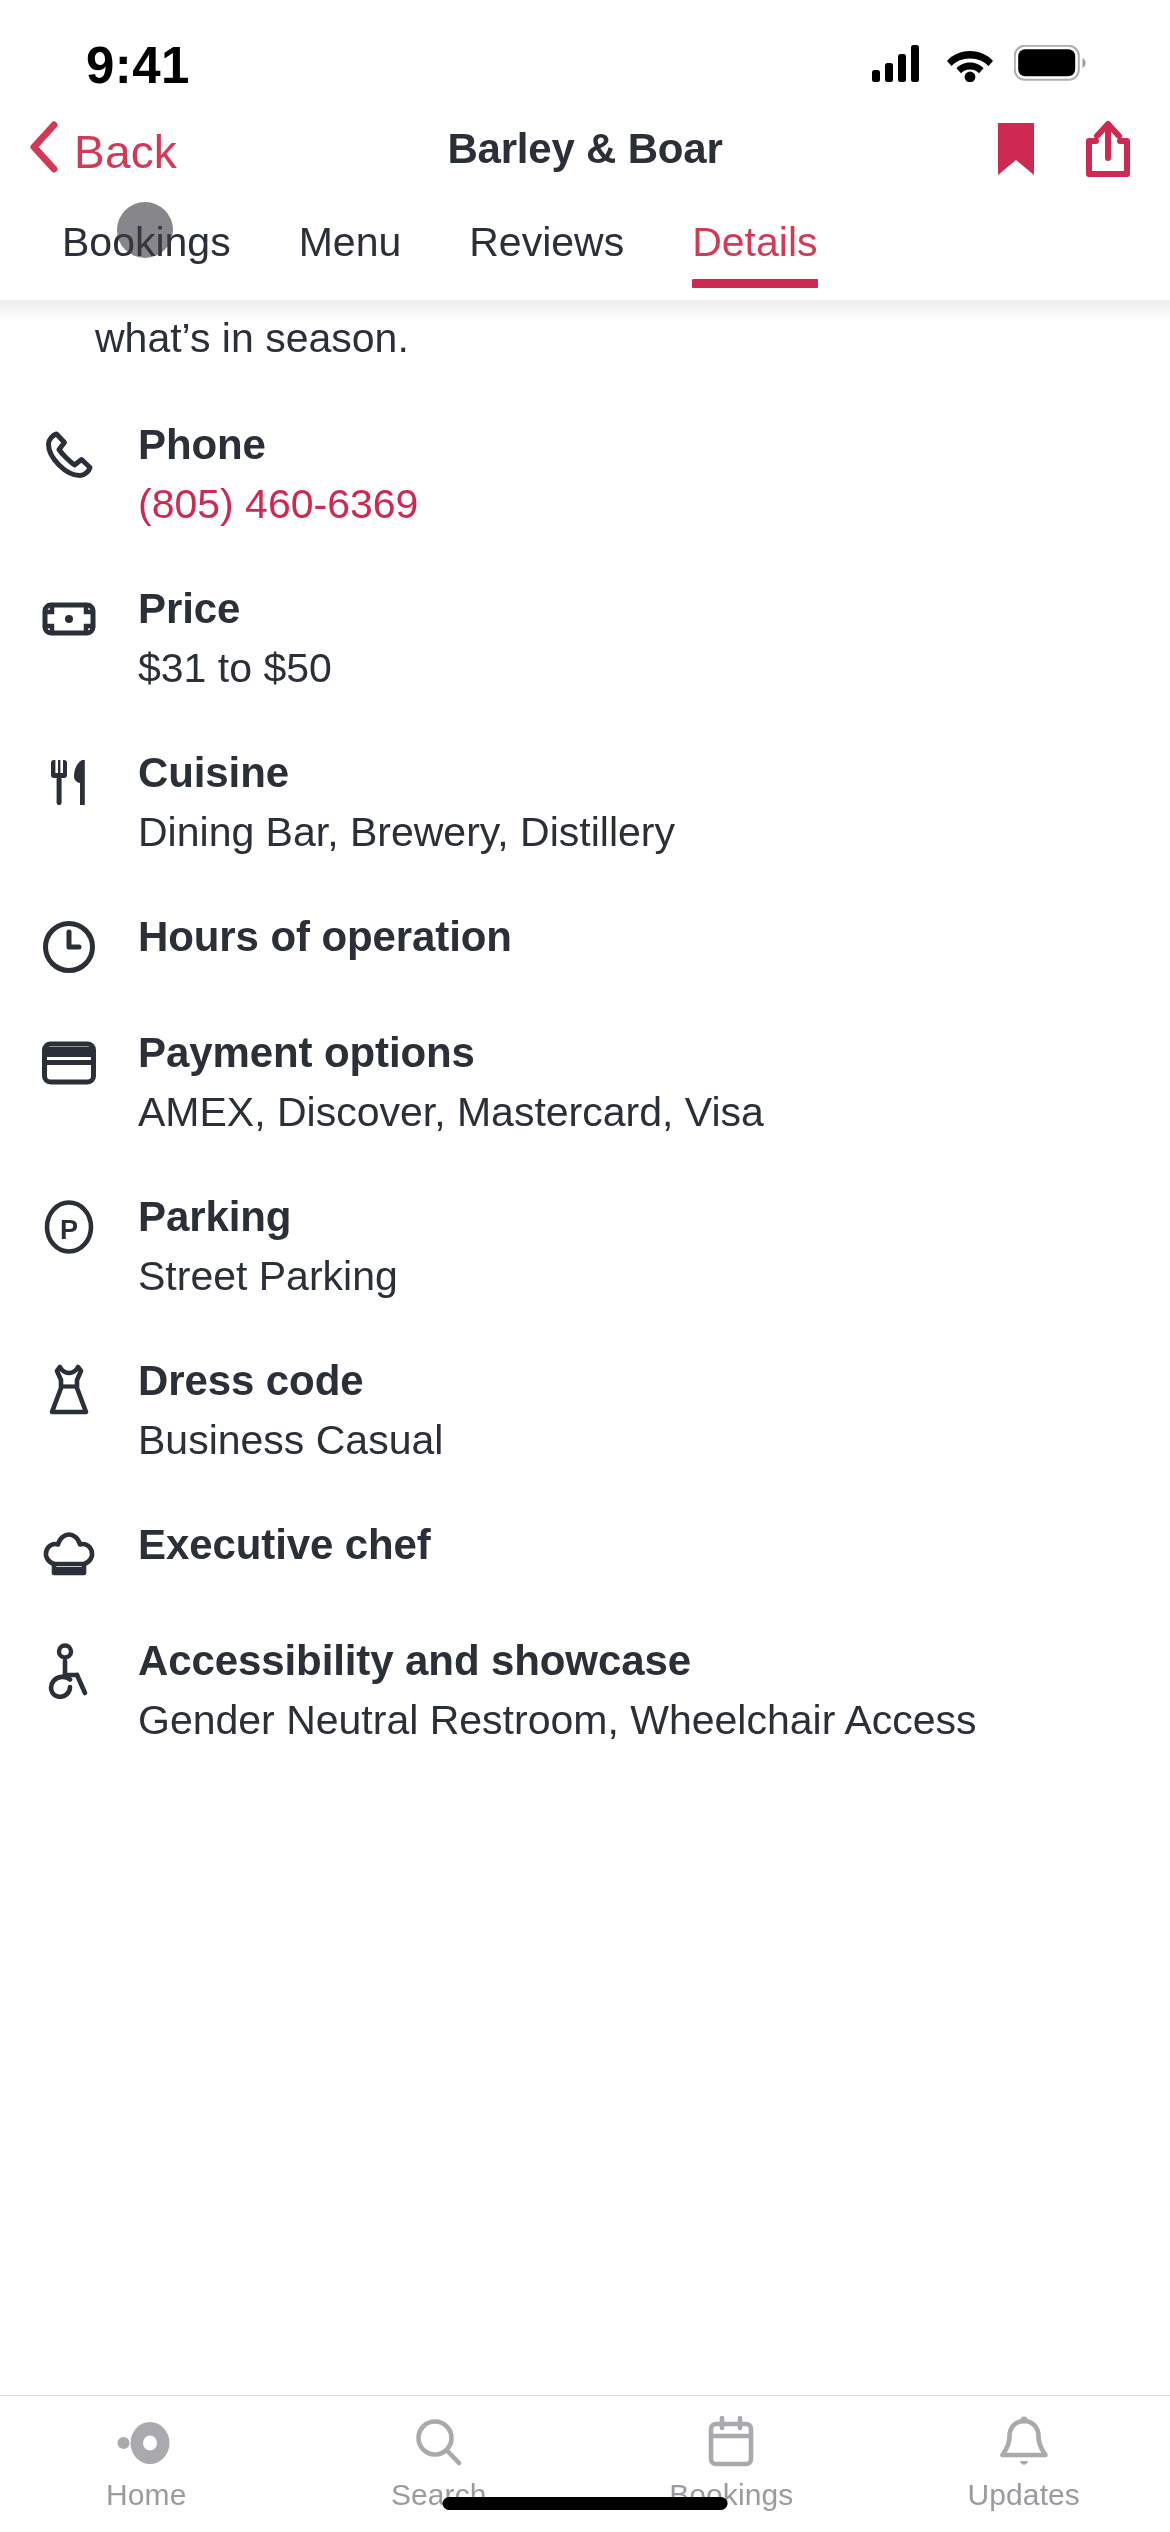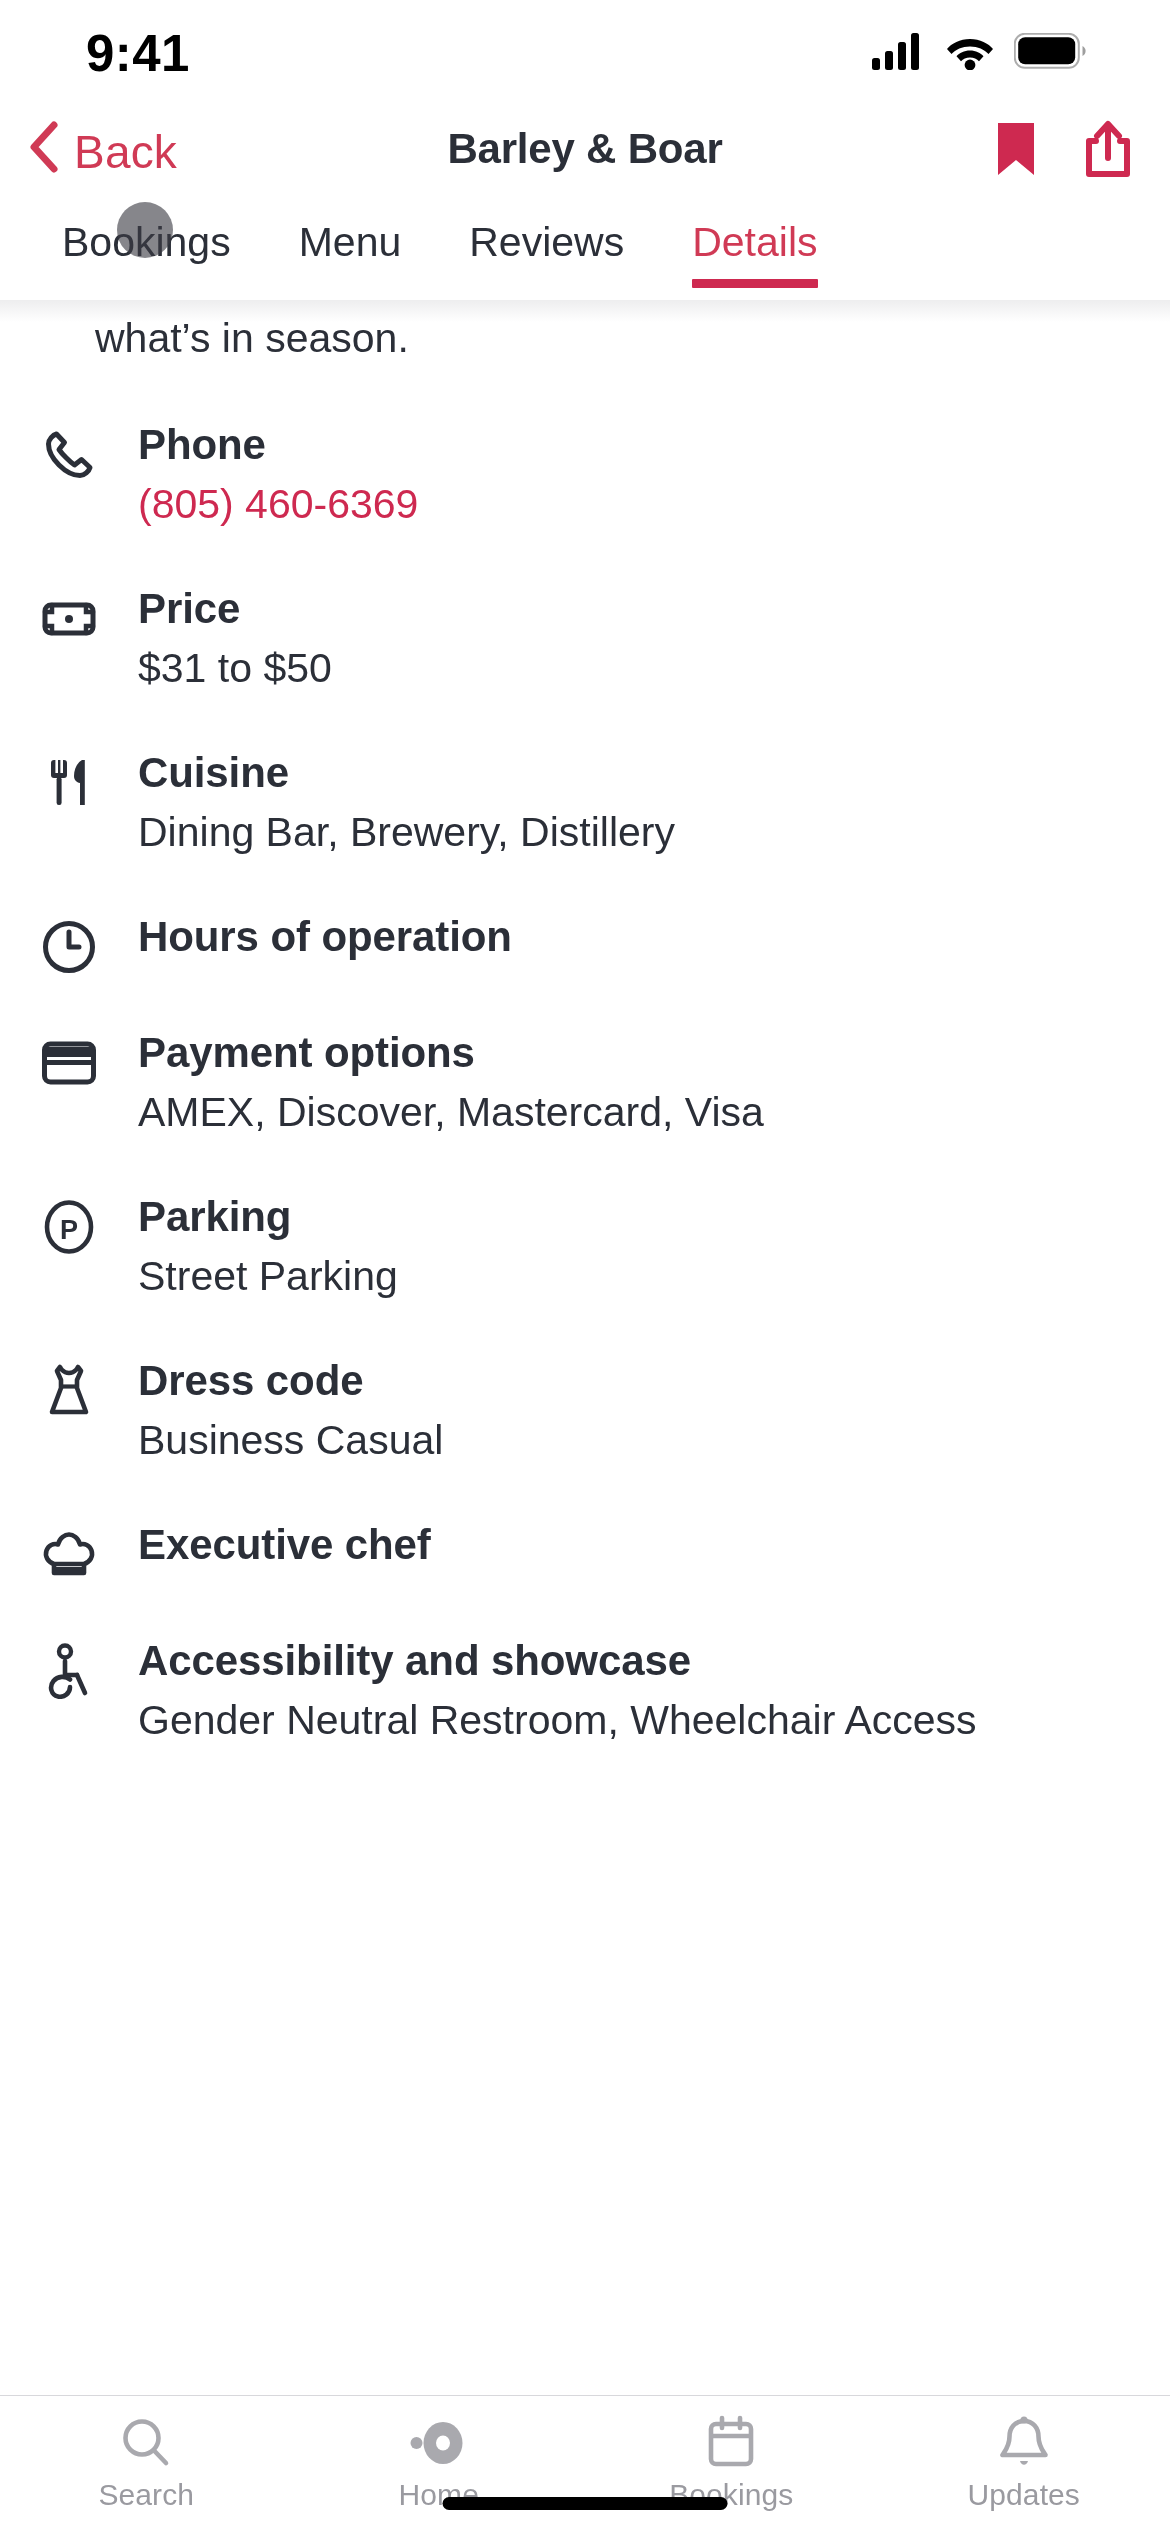--- a/index.html
+++ b/index.html
@@ -12,21 +12,21 @@
   }
   #phone {
     position:relative;
     width:1170px; height:2532px;
     background:#ffffff;
     overflow:hidden;
   }
 
   
   .statusbar {
-    position:absolute; top:0; left:0; width:1170px; height:96px;
+    position:absolute; top:12px; left:0; width:1170px; height:96px;
     display:flex; align-items:center; justify-content:space-between;
     padding:0 84px 0 86px;
   }
   .sb-time {
     font-size:51px; font-weight:700; color:#000;
     letter-spacing:0.4px; margin-top:10px;
   }
   .sb-right { display:flex; align-items:center; gap:19px; margin-top:10px; }
 
   
@@ -346,37 +346,37 @@
 
       </div>
       <div style="height:110px"></div>
     </div>
   </div>
 
   <div class="tabbar">
 
     <div class="tabbar-item">
       <div class="tabbar-icon">
-        <svg width="56" height="56" viewBox="0 0 56 56">
-          <circle cx="24" cy="23" r="16.5" fill="none" stroke="#A9A9AE" stroke-width="4.6"></circle>
-          <path d="M36 35.5 L48 48" fill="none" stroke="#A9A9AE" stroke-width="4.6" stroke-linecap="round"></path>
-        </svg>
-      </div>
-      <div class="tabbar-label">Search</div>
-    </div>
-
-    <div class="tabbar-item">
-      <div class="tabbar-icon">
         <svg width="62" height="48" viewBox="0 0 62 48">
           <circle cx="8.5" cy="24" r="6" fill="#A9A9AE"></circle>
           <ellipse cx="35" cy="24" rx="19.5" ry="21" fill="#A9A9AE"></ellipse>
           <ellipse cx="35" cy="24" rx="7" ry="7.6" fill="#ffffff"></ellipse>
         </svg>
       </div>
       <div class="tabbar-label">Home</div>
+    </div>
+
+    <div class="tabbar-item">
+      <div class="tabbar-icon">
+        <svg width="56" height="56" viewBox="0 0 56 56">
+          <circle cx="24" cy="23" r="16.5" fill="none" stroke="#A9A9AE" stroke-width="4.6"></circle>
+          <path d="M36 35.5 L48 48" fill="none" stroke="#A9A9AE" stroke-width="4.6" stroke-linecap="round"></path>
+        </svg>
+      </div>
+      <div class="tabbar-label">Search</div>
     </div>
 
 
     <div class="tabbar-item">
       <div class="tabbar-icon">
         <svg width="56" height="56" viewBox="0 0 56 56">
           <rect x="8" y="9" width="40" height="40" rx="5" fill="none" stroke="#A9A9AE" stroke-width="4.6"></rect>
           <path d="M8 21 L48 21" fill="none" stroke="#A9A9AE" stroke-width="4.6"></path>
           <path d="M19 3 L19 13" fill="none" stroke="#A9A9AE" stroke-width="4.6" stroke-linecap="round"></path>
           <path d="M37 3 L37 13" fill="none" stroke="#A9A9AE" stroke-width="4.6" stroke-linecap="round"></path>

